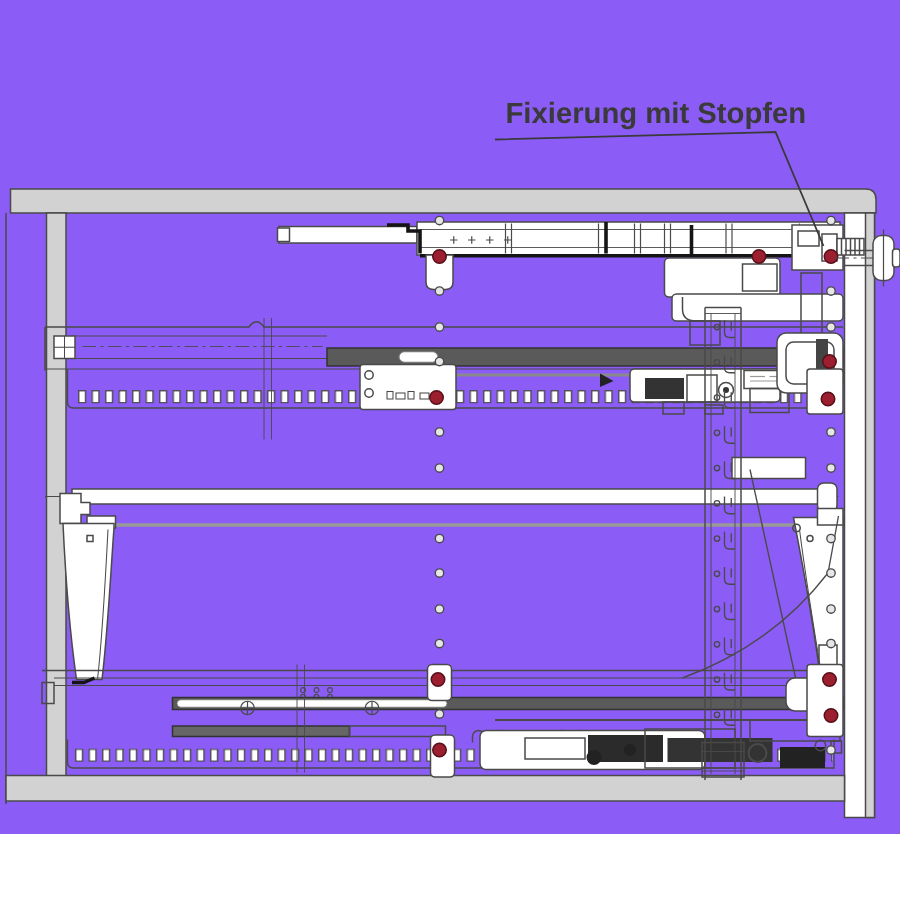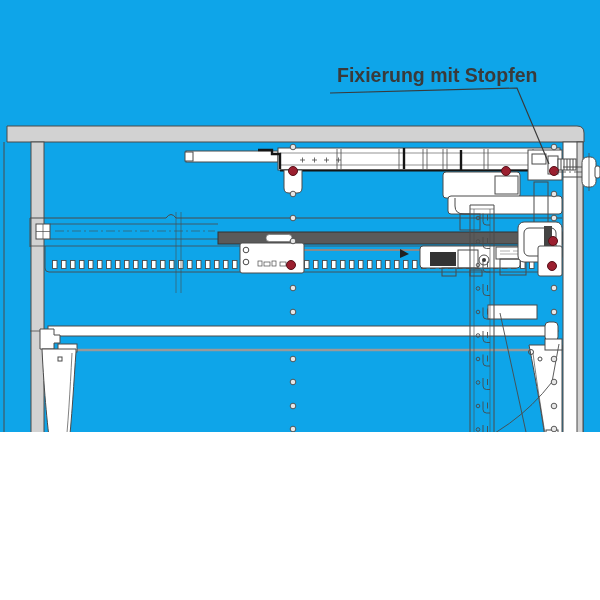--- a/index.html
+++ b/index.html
@@ -1,16 +1,16 @@
 <!DOCTYPE html>
 <html><head>
 <meta charset="utf-8">
 <style>
   html,body{margin:0;padding:0;background:#ffffff;}
-  .stage{width:600px;height:432px;position:relative;background:#0ea5e9;overflow:hidden;}
+  .stage{width:600px;height:556px;position:relative;background:#8b5cf6;overflow:hidden;}
   svg{display:block;}
   text.callout{font-family:"Liberation Sans", sans-serif;font-size:19.5px;font-weight:600;}
 </style>
 </head>
 <body>
 
 <div class="stage">
 <svg width="600" height="600" viewBox="0 0 600 600">
   <defs>
     <pattern id="perfA" width="9" height="12" patternUnits="userSpaceOnUse" x="52" y="260">

